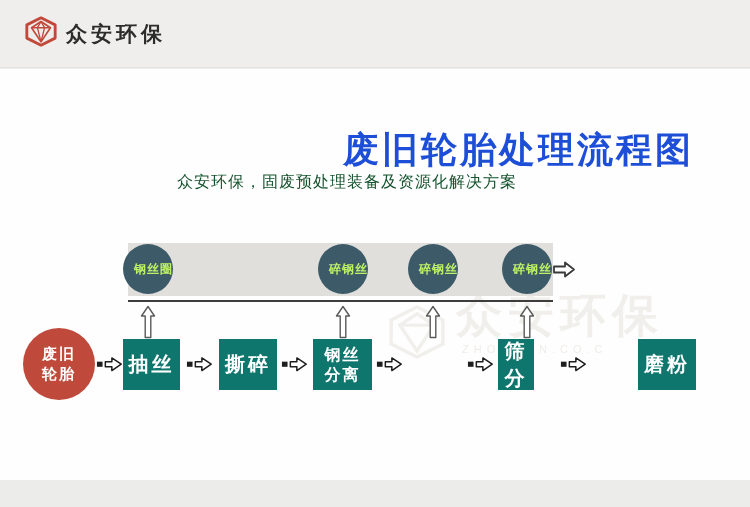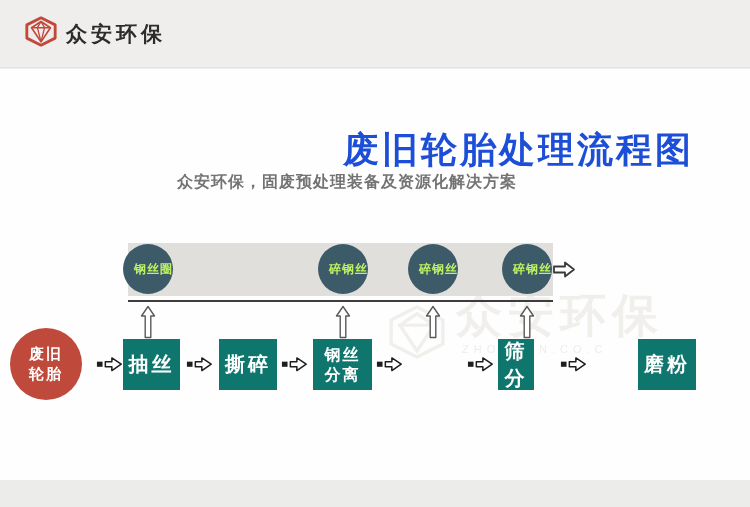--- a/index.html
+++ b/index.html
@@ -26,21 +26,21 @@
   
   .sheet { position:absolute; left:0; top:69px; width:750px; height:411px; background:#fefefe; }
 
   .title {
     position:absolute; left:0; top:126px; width:694px; text-align:right;
     font-size:36px; font-weight:900; letter-spacing:3px; color:#1d4ed8;
   }
   .subtitle {
     position:absolute; left:0; top:172px; width:694px; text-align:center;
     font-family:"Liberation Serif","DejaVu Serif",serif;
-    font-size:16px; font-weight:bold; letter-spacing:1px; color:#737373;
+    font-size:16px; font-weight:normal; letter-spacing:1px; color:#14532d;
   }
 
   
   .watermark {
     position:absolute; left:386px; top:290px; width:340px; height:78px;
     display:flex; align-items:flex-start; z-index:0; pointer-events:none;
   }
   .wm-text-wrap { display:flex; flex-direction:column; }
   .wm-text {
     font-size:46px; font-weight:bold; letter-spacing:6px;
@@ -67,21 +67,21 @@
     text-align:center; letter-spacing:1px; z-index:2;font-family:Liberation Serif, serif;
   }
   .node-circle.small-text { font-size:11px; letter-spacing:0; }
 
   .up-arrow { position:absolute; width:16px; height:34px; top:305px; z-index:1; }
   .flow-arrow { position:absolute; width:28px; height:20px; top:354px; z-index:2; }
   .hollow-arrow { position:absolute; width:24px; height:17px; z-index:2; }
 
   
   .source-circle {
-    position:absolute; left:10px; top:328px; width:72px; height:72px;
+    position:absolute; left:23px; top:328px; width:72px; height:72px;
     border-radius:50%; background:#bf4a3c; color:#fff; font-weight:bold;
     font-size:15px; letter-spacing:2px; line-height:1.35;
     display:flex; flex-direction:column; align-items:center; justify-content:center;
     text-align:center; z-index:2;
   }
   .step-box {
     position:absolute; top:339px; height:51px; background:#0f766e;
     color:#fff; font-weight:bold; font-size:20px; letter-spacing:3px;
     display:flex; flex-direction:column; align-items:center; justify-content:center;
     text-align:center; z-index:2;

